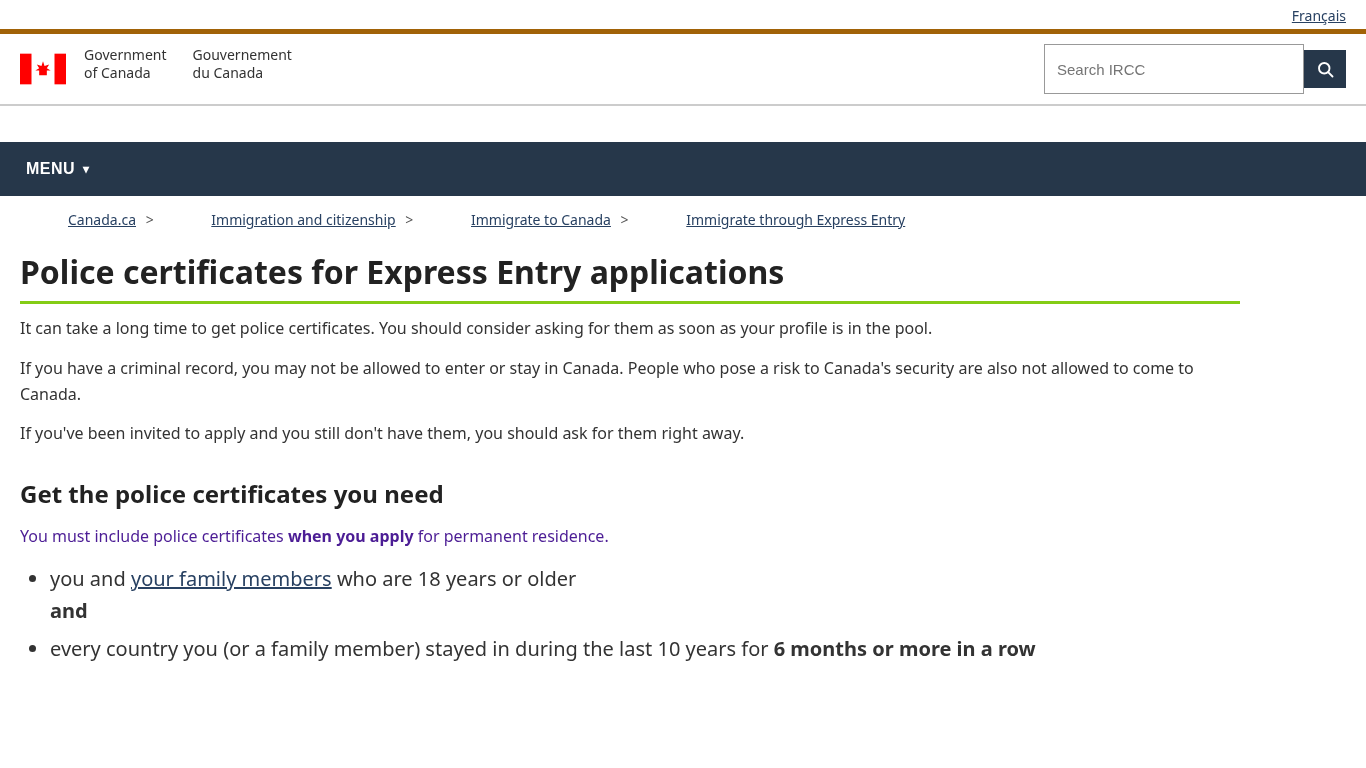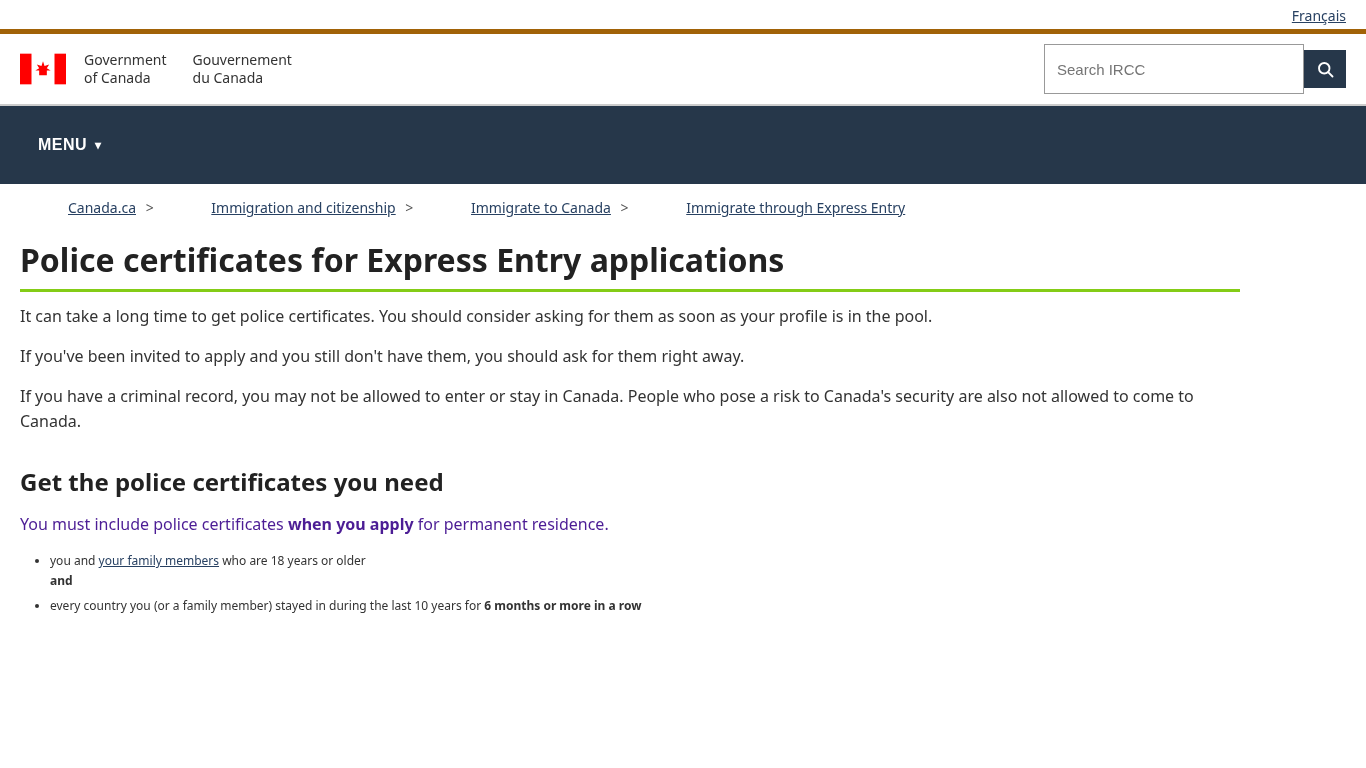--- a/index.html
+++ b/index.html
@@ -21,21 +21,20 @@
     .header-main {
       display: flex;
       align-items: center;
       justify-content: space-between;
       padding: 10px 20px 10px;
       border-bottom: 2px solid #ccc;
     }
 
     .logo-area {
       display: flex;
-      align-items: center;
       gap: 18px;
     }
 
     .canada-flag-icon {
       width: 46px;
       height: 46px;
     }
 
     .gov-name {
       display: flex;
@@ -76,21 +75,22 @@
       cursor: pointer;
       display: flex;
       align-items: center;
       justify-content: center;
       font-size: 18px;
     }
 
     
     .nav-bar {
       background: #26374a;
-      padding: 16px;
+      padding: 4px;
+      margin-top: 36px;
     }
 
     .menu-button {
       background: #26374a;
       color: #fff;
       border: none;
       font-size: 16px;
       font-weight: bold;
       padding: 14px 22px;
       cursor: pointer;
@@ -162,21 +162,21 @@
     .body-text strong {
       font-weight: bold;
     }
 
     .bullet-list {
       margin-left: 30px;
       margin-top: 8px;
     }
 
     .bullet-list li {
-      font-size: 12px;
+      font-size: 20px;
       line-height: 1.6;
       margin-bottom: 6px;
     }
 
     .bullet-list li a {
       color: #284162;
       text-decoration: underline;
     }
   </style>
 </head>
@@ -236,22 +236,22 @@
   <span class="sep">&gt;</span>
   <a href="#">Immigrate to Canada</a>
   <span class="sep">&gt;</span>
   <a href="#">Immigrate through Express Entry</a>
 </nav>
 
 <main class="main-content">
   <h1 class="page-title">Police certificates for Express Entry applications</h1>
 
   <p class="intro-text">It can take a long time to get police certificates. You should consider asking for them as soon as your profile is in the pool.</p>
+  <p class="intro-text">If you have a criminal record, you may not be allowed to enter or stay in Canada. People who pose a risk to Canada's security are also not allowed to come to Canada.</p>
   <p class="intro-text">If you've been invited to apply and you still don't have them, you should ask for them right away.</p>
-  <p class="intro-text">If you have a criminal record, you may not be allowed to enter or stay in Canada. People who pose a risk to Canada's security are also not allowed to come to Canada.</p>
 
   <h2 class="section-title">Get the police certificates you need</h2>
 
   <p class="body-text">
     <span>You must include police certificates </span><strong>when you apply</strong><span> for permanent residence.</span>
   </p>
 
 
   <ul class="bullet-list">
     <li>

